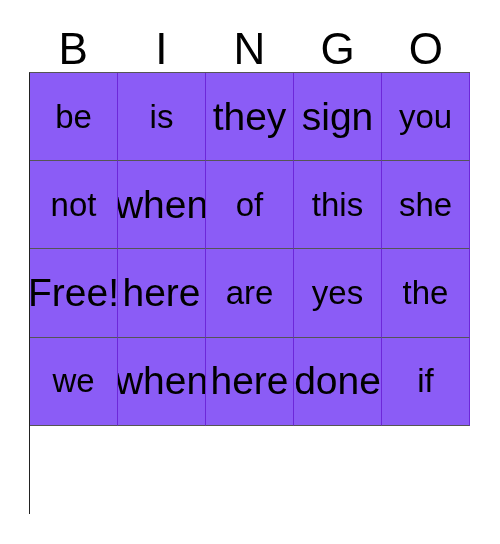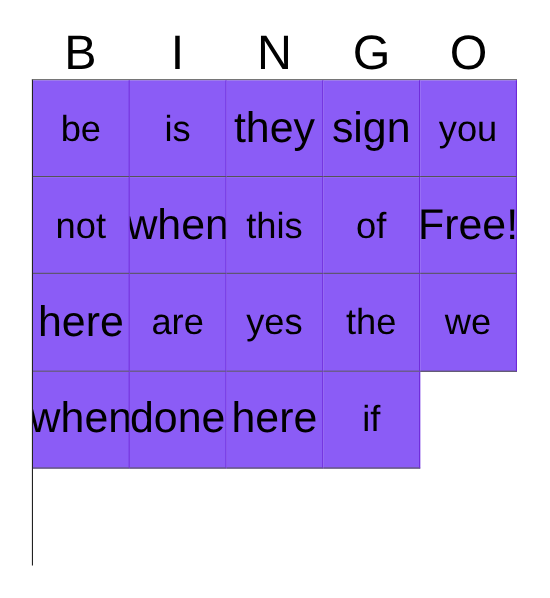--- a/index.html
+++ b/index.html
@@ -119,26 +119,29 @@
         <span class="cell-text">you</span>
       </div>
 
     <div class="bingo-cell">
         <span class="cell-text">not</span>
       </div>
     <div class="bingo-cell">
         <span class="cell-text len4">when</span>
       </div>
     <div class="bingo-cell">
+        <span class="cell-text">of</span>
+      </div>
+    <div class="bingo-cell">
         <span class="cell-text">this</span>
       </div>
+
     <div class="bingo-cell">
-        <span class="cell-text">of</span>
+        <span class="cell-text">she</span>
       </div>
-
     <div class="bingo-cell">
         <span class="cell-text len4">Free!</span>
       </div>
     <div class="bingo-cell">
         <span class="cell-text len4">here</span>
       </div>
     <div class="bingo-cell">
         <span class="cell-text">are</span>
       </div>
 
@@ -149,23 +152,23 @@
         <span class="cell-text">the</span>
       </div>
     <div class="bingo-cell">
         <span class="cell-text">we</span>
       </div>
 
     <div class="bingo-cell">
         <span class="cell-text len4">when</span>
       </div>
     <div class="bingo-cell">
-        <span class="cell-text len4">done</span>
+        <span class="cell-text len4">here</span>
       </div>
     <div class="bingo-cell">
-        <span class="cell-text len4">here</span>
+        <span class="cell-text len4">done</span>
       </div>
     <div class="bingo-cell">
         <span class="cell-text">if</span>
       </div>
 
   </div>
 </div>
 
 </body></html>

